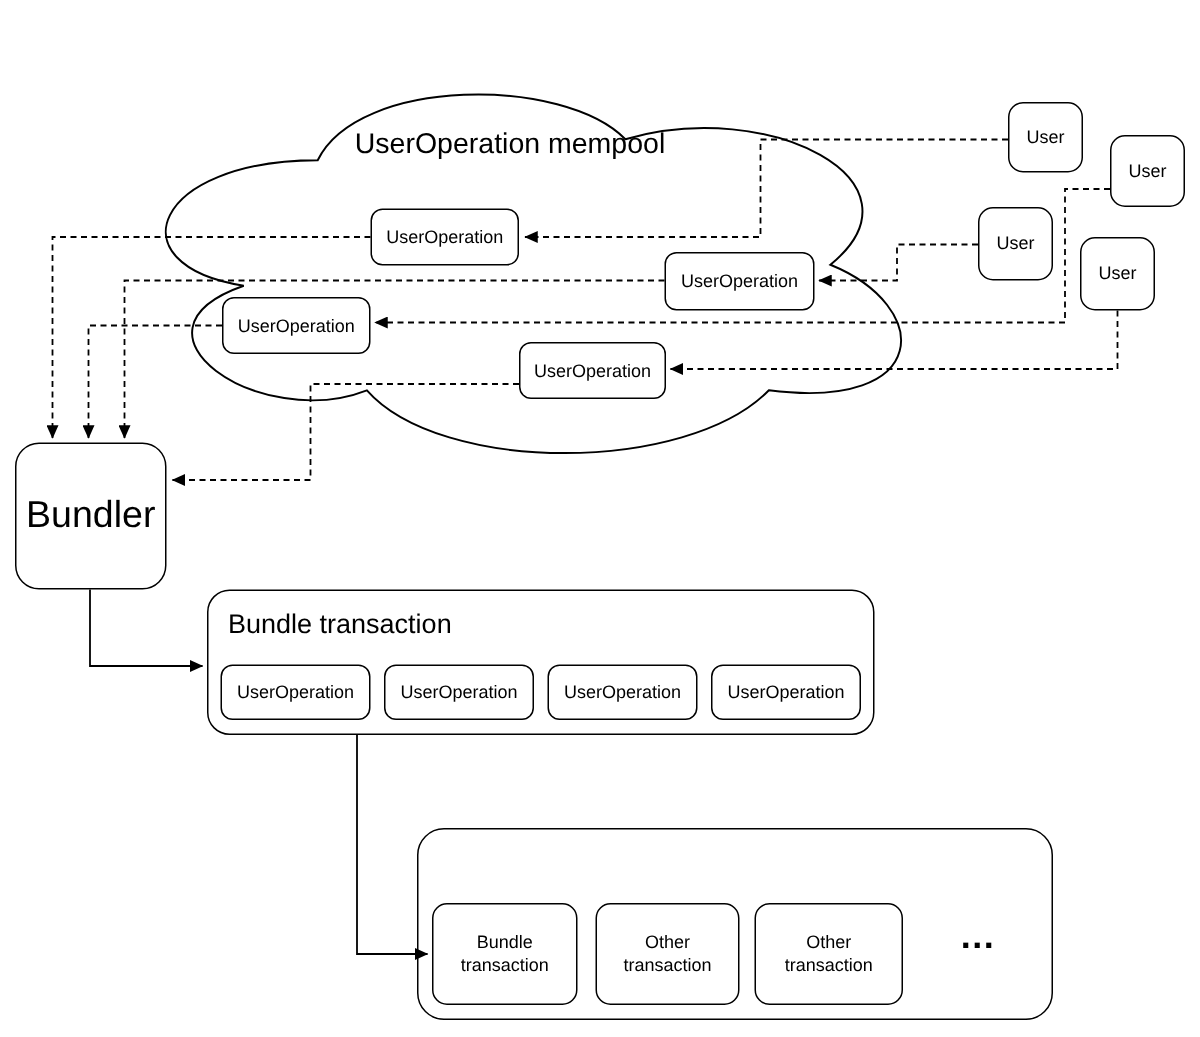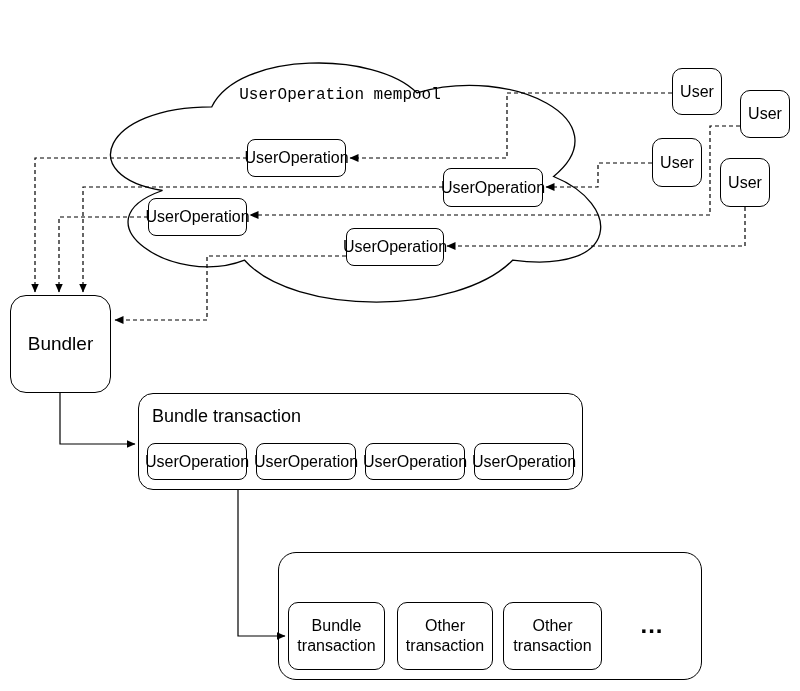--- a/index.html
+++ b/index.html
@@ -21,41 +21,41 @@
   .node {
     position: absolute;
     box-sizing: border-box;
     border: 1.3px solid #000;
     border-radius: 8px;
     background: #fff;
     display: flex;
     align-items: center;
     justify-content: center;
     text-align: center;
-    font-size: 16px;
+    font-size: 12px;
     line-height: 1.25;
     z-index: 2;
   }
   .container-box {
     position: absolute;
     box-sizing: border-box;
     border: 1.3px solid #000;
     border-radius: 15px;
     background: transparent;
     z-index: 1;
   }
   .title {
     position: absolute;
     z-index: 2;
     white-space: nowrap;
   }
   .user-box { border-radius: 10px; }
   .eth-item { border-radius: 10px; padding: 4px; }
-  #bundler-node { border-radius: 16px; font-size: 19px; }
-  #mempool-title { font-size: 16px; width: 340px; text-align: center; font-family: Liberation Mono, monospace; }
+  #bundler-node { border-radius: 16px; font-size: 25px; }
+  #mempool-title { font-size: 19px; width: 340px; text-align: center; }
   .section-title { font-size: 18px; }
   #eth-ellipsis {
     position: absolute;
     z-index: 2;
     font-size: 24px;
     font-weight: bold;
     letter-spacing: 1px;
     text-align: center;
   }
 </style>

